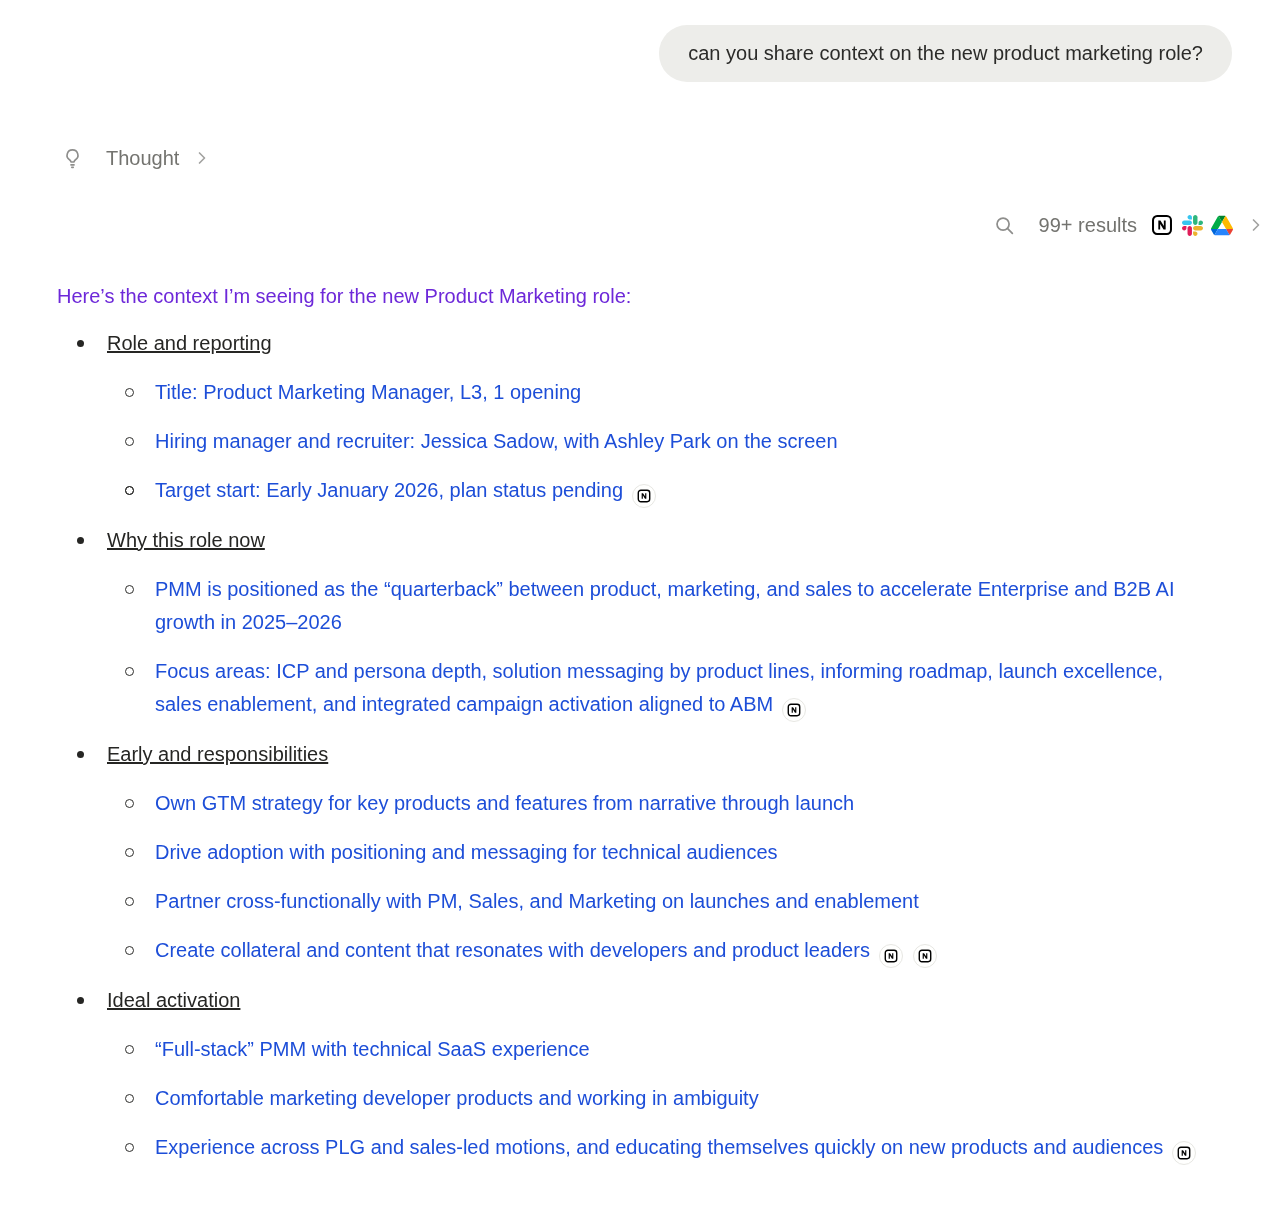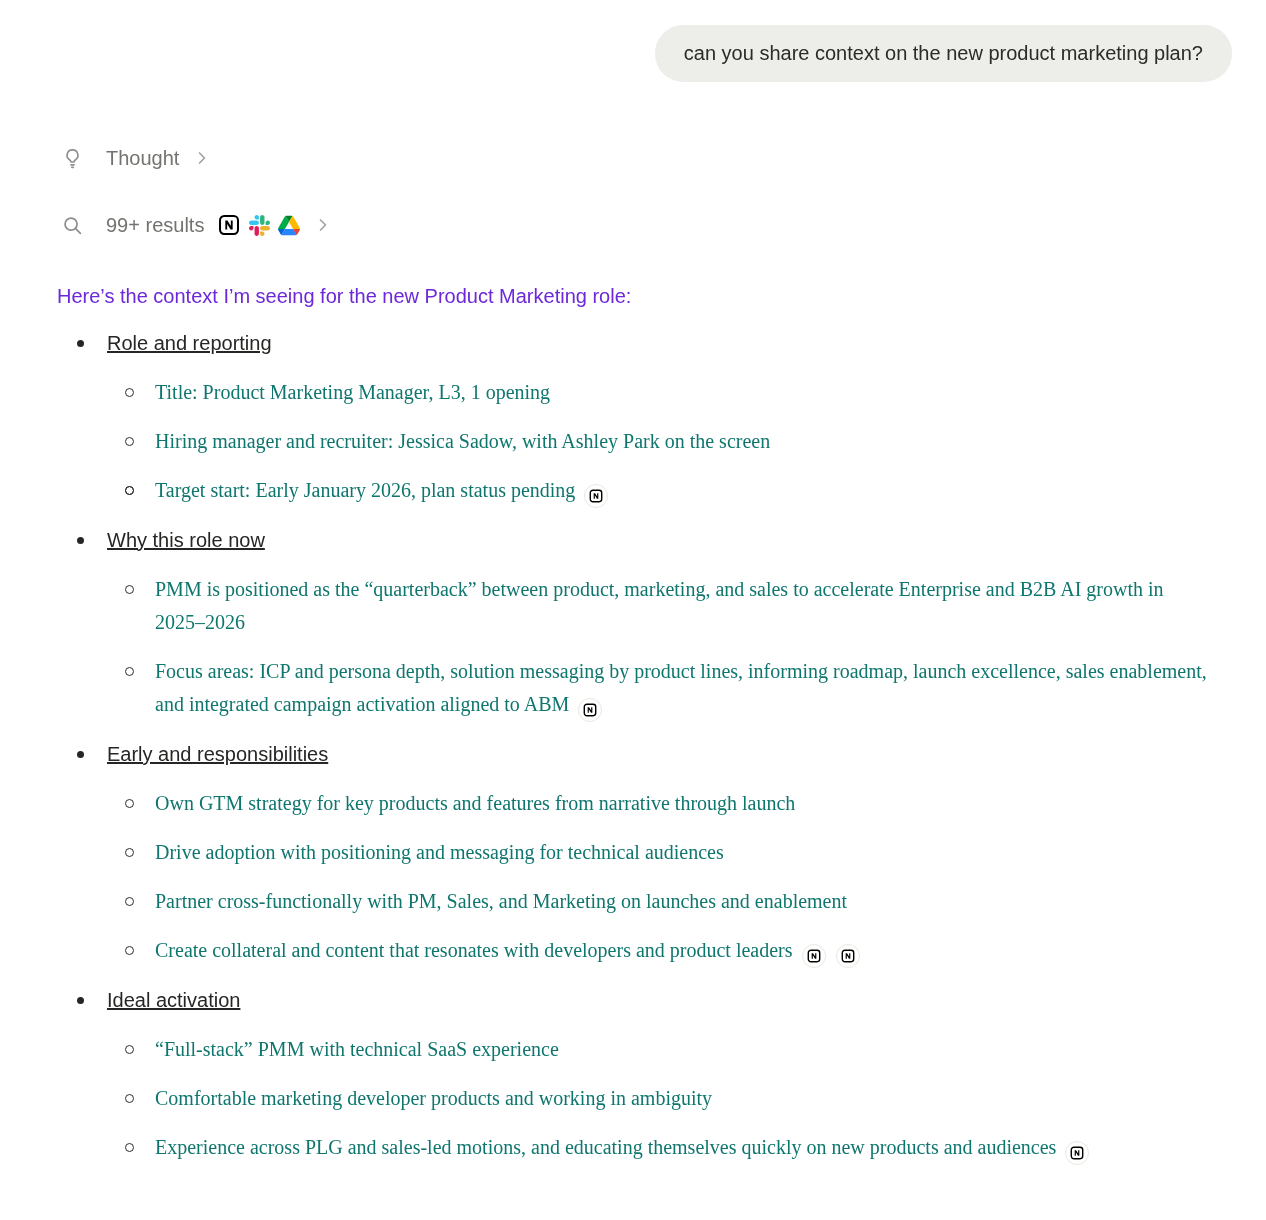--- a/index.html
+++ b/index.html
@@ -9,57 +9,57 @@
   
   .user-row { display:flex; justify-content:flex-end; padding:25px 34px 0 0; }
   .user-bubble {
     background:#EDEDEA; border-radius:28px; padding:15px 29px;
     font-size:20px; line-height:27px; color:#2b2b29; max-width:880px;
   }
 
   
   .tool-rows { padding:40px 0 0 60px; }
   .tool-row { display:flex; align-items:center; height:30px; cursor:pointer;margin-top:21px; }
-  .tool-row + .tool-row { margin-top:37px; }
+  .tool-row + .tool-row { margin-top:37px;justify-content:flex-end; }
   .tool-icon { width:24px; height:24px; display:flex; align-items:center; justify-content:center; flex:none; }
   .tool-label { font-size:20px; color:#73736F; margin-left:22px; white-space:nowrap; }
   .src-icons { display:flex; align-items:center; gap:8px; margin-left:14px; }
   .src-icon { width:22px; height:22px; display:flex; align-items:center; justify-content:center; }
   .chev { display:flex; align-items:center; margin-left:13px; }
 
   
   .response { padding:40px 58px 0 57px; font-size:20px; }
   .intro { line-height:33px; margin-bottom:14px; color:#6d28d9; }
 
   ul.top-list { list-style:none; }
   li.top-item { position:relative; }
   .top-line { position:relative; padding-left:50px; line-height:33px; margin-bottom:16px;text-decoration:underline; }
   .dot { position:absolute; left:20px; top:13px; width:7px; height:7px; background:#262624; border-radius:50%; }
   ul.sub-list { list-style:none; }
   li.sub-item { position:relative; padding-left:98px; line-height:33px; margin-bottom:16px; max-width:1160px; }
   .circle { position:absolute; left:68px; top:12px; width:9px; height:9px;
             border:1.6px solid #2e2e2c; border-radius:50%; background:transparent; }
-  .sub-text { color:#0f766e;font-family:Liberation Serif, serif; }
+  .sub-text { color:#1d4ed8; }
 
   
   .chip {
     display:inline-flex; align-items:center; justify-content:center;
     width:24px; height:24px; border-radius:50%;
     border:1px solid #E7E7E3; background:#fffffe;
     margin-left:9px; vertical-align:-6px; cursor:pointer;
   }
   .chip + .chip { margin-left:10px; }
   .chip svg { display:block; }
 </style>
 </head>
 <body>
 
 <div class="user-row">
   <div class="user-bubble">
-    <span>can you share context on the new product marketing plan?</span>
+    <span>can you share context on the new product marketing role?</span>
   </div>
 </div>
 
 <div class="tool-rows">
 
   <div class="tool-row">
     <span class="tool-icon">
       <svg viewBox="0 0 24 24" width="23" height="23" fill="none" stroke="#8E8E8C" stroke-width="1.7" stroke-linecap="round" stroke-linejoin="round">
         <path d="M12 3a5.6 5.6 0 0 0-3.1 10.3c.8.55 1.35 1.4 1.5 2.3h3.2c.15-.9.7-1.75 1.5-2.3A5.6 5.6 0 0 0 12 3z"></path>
         <path d="M10.4 18.7h3.2"></path>

